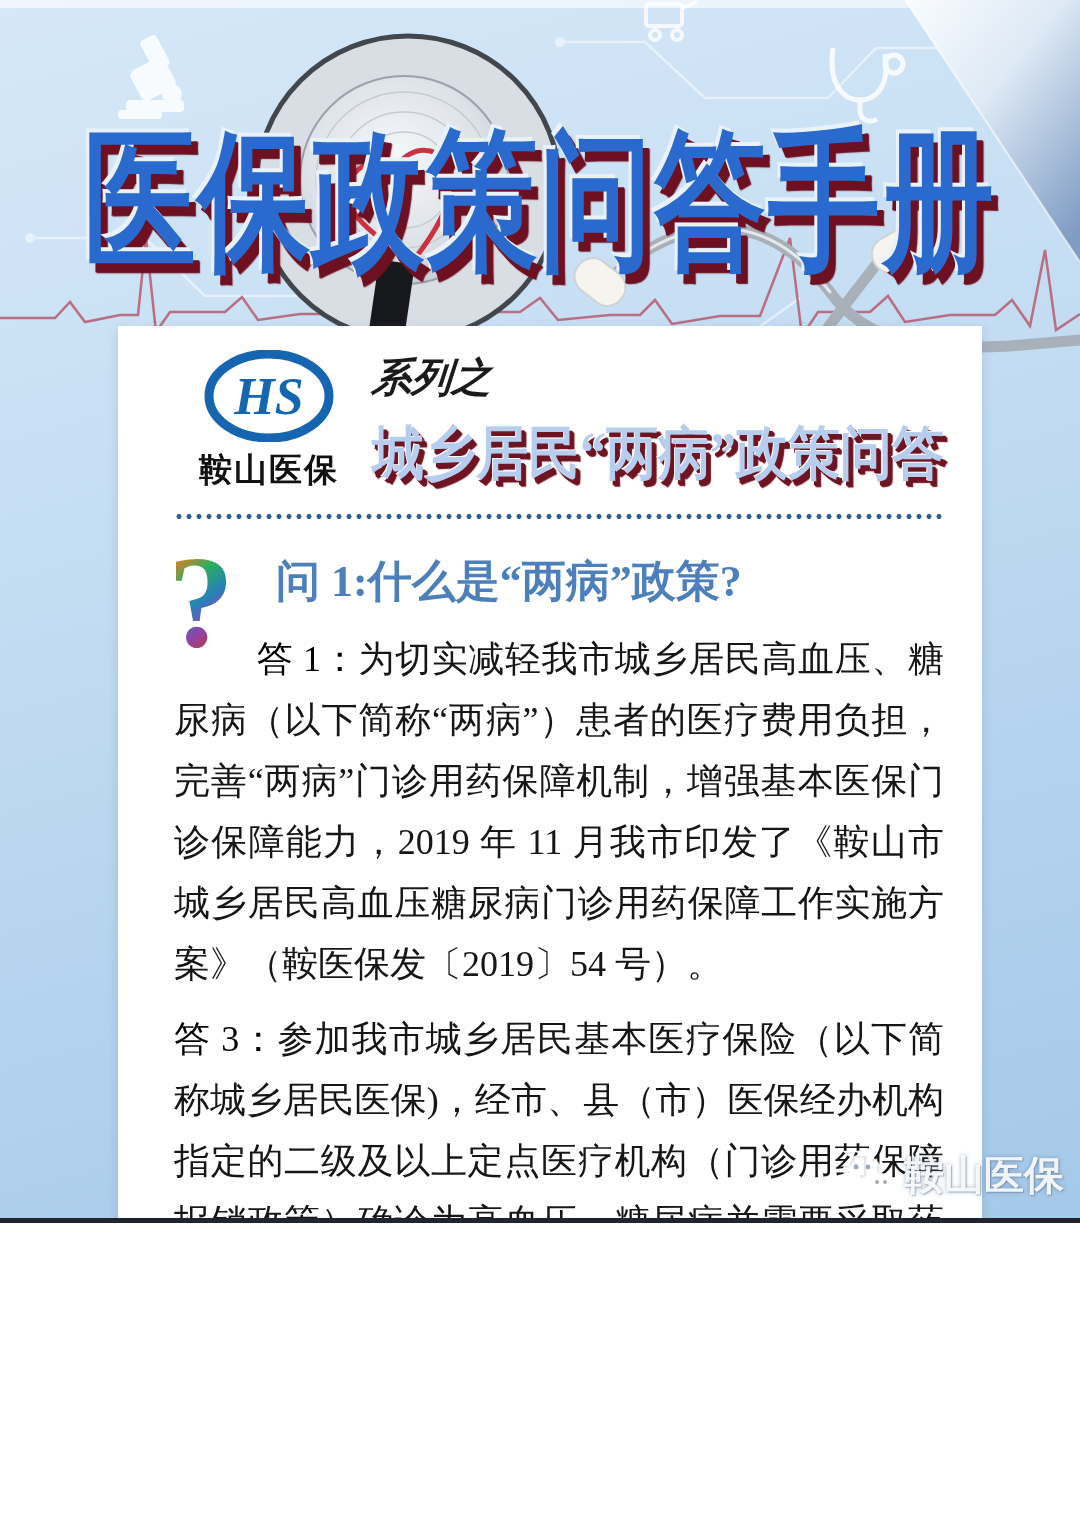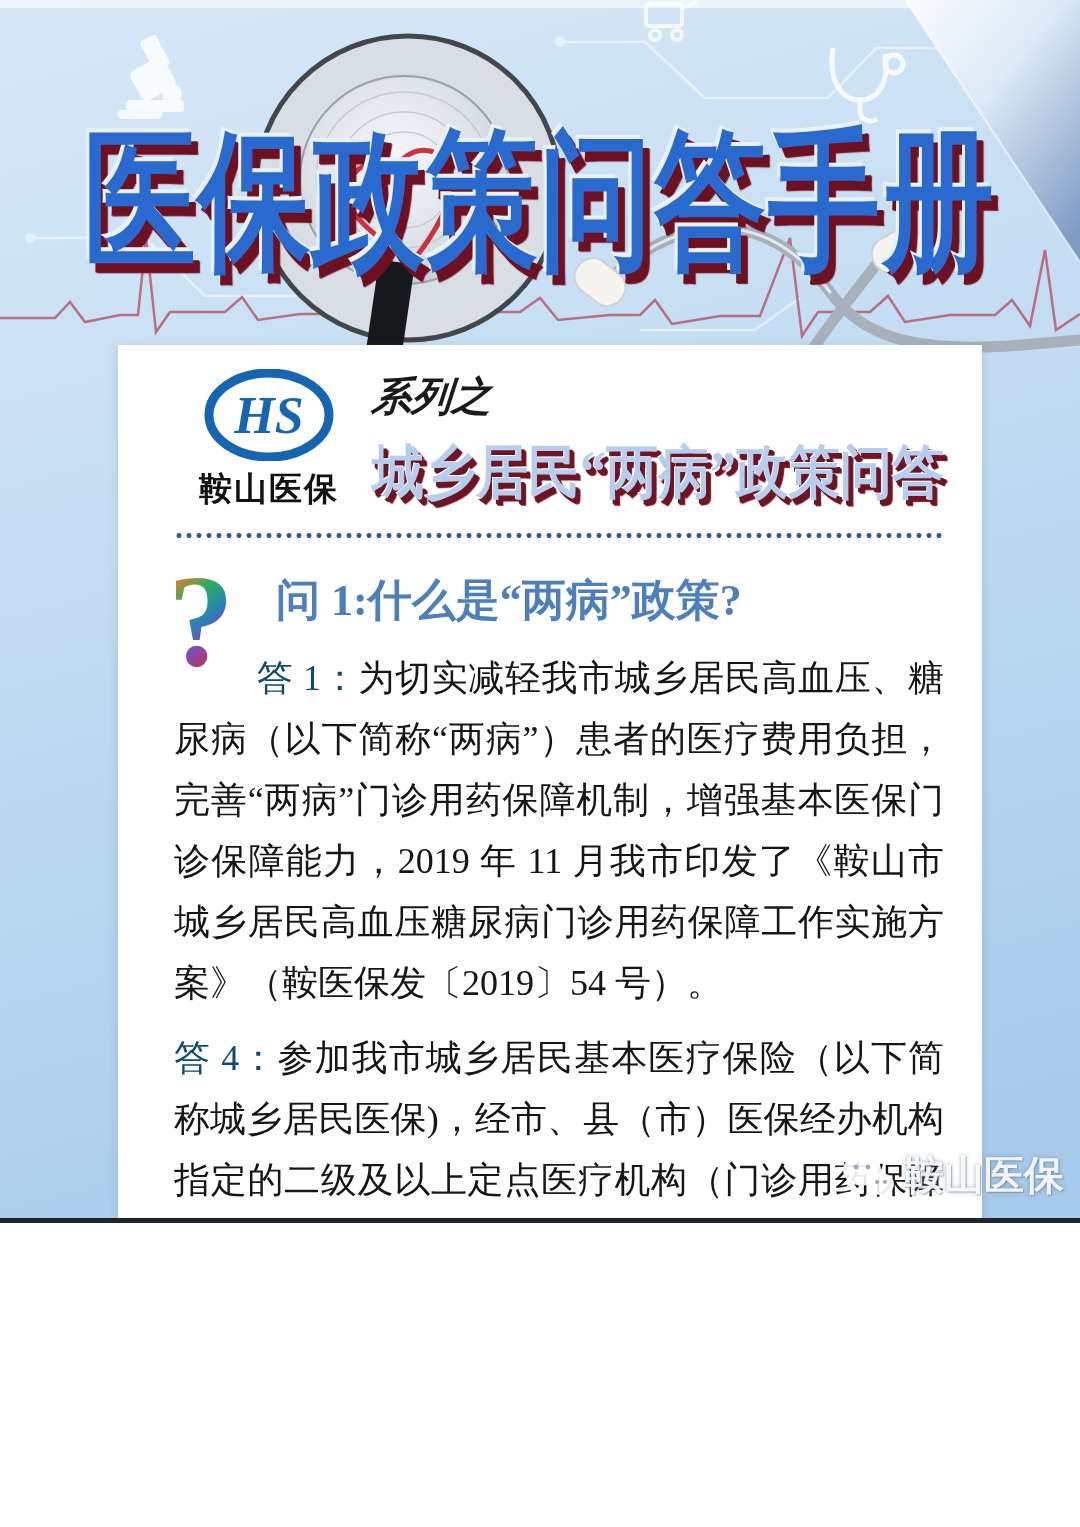--- a/index.html
+++ b/index.html
@@ -8,21 +8,21 @@
   .poster{position:relative;width:1080px;height:1223px;overflow:hidden;
           background:linear-gradient(165deg,#d6e8f8 0%,#c6def3 35%,#b3d2ee 70%,#a5c9e9 100%);}
   .top-strip{position:absolute;top:0;left:0;width:100%;height:8px;
              background:rgba(255,255,255,.6);z-index:1;}
   .header-art{position:absolute;top:0;left:0;z-index:1;}
   .curl-art{position:absolute;top:0;right:0;z-index:3;}
   .main-title{position:absolute;top:100px;left:0;width:100%;margin:0;text-align:center;
               font-size:112px;font-weight:900;letter-spacing:2px;color:#2a6ace;z-index:2;
               transform:scaleY(1.35);transform-origin:center top;
               text-shadow:-3px -3px 0 #e9f2fb,6px 7px 0 #6d1021,7px 8px 1px #6d1021;}
-  .card{position:absolute;left:118px;top:345px;width:864px;height:1177px;background:#ffffff;
+  .card{position:absolute;left:118px;top:326px;width:864px;height:1177px;background:#ffffff;
         z-index:4;box-shadow:0 3px 10px rgba(60,90,130,.18);box-sizing:border-box;
         padding:24px 38px 0 56px;}
   .card-head{display:flex;align-items:flex-start;}
   .logo{width:190px;flex:0 0 auto;text-align:center;}
   .logo-caption{font-size:33px;color:#111;letter-spacing:2px;margin-top:2px;
                 font-family:"Liberation Sans","DejaVu Sans",sans-serif;font-weight:600;}
   .series{flex:1;padding-left:8px;}
   .series-label{font-size:40px;color:#1a1a1a;font-style:italic;font-weight:600;
                 transform:skewX(-4deg);transform-origin:left;}
   .series-title{margin-top:10px;font-size:52px;font-weight:900;white-space:nowrap;
@@ -34,21 +34,21 @@
   .q1-section{position:relative;margin-top:26px;}
   .qmark{position:absolute;left:-6px;top:-10px;font-size:132px;line-height:1;font-weight:900;
          background:linear-gradient(145deg,#c0392b 0%,#e67e22 16%,#27ae60 33%,#2980b9 50%,#8e44ad 66%,#c0392b 82%,#16a085 100%);
          -webkit-background-clip:text;background-clip:text;color:transparent;}
   .q-heading{margin:0;font-size:44px;font-weight:600;color:#4d80bb;line-height:1.38;}
   .q1-section .q-heading{margin-left:102px;padding-top:6px;font-family:Liberation Serif, serif;}
   .answer{margin:0;font-size:36px;line-height:61px;color:#161616;text-align:justify;
           text-justify:inter-ideograph;}
   .answer.indent{text-indent:2.3em;margin-top:16px;}
   .answer.noindent{margin-top:14px;}
-  .a-label{color:#0c4a6e;}
+  .a-label{color:#000000;}
   .q2-heading{margin:28px 0 0 0;}
   .arrow-row{display:flex;justify-content:space-between;align-items:flex-start;
              width:760px;margin:44px auto 0 auto;}
   .arrow{width:28px;height:52px;background:#bcd4ef;
          clip-path:polygon(32% 0,68% 0,68% 50%,100% 50%,50% 100%,0 50%,32% 50%);}
   .arrow:nth-child(3n){height:44px;margin-top:5px;}
   .arrow:nth-child(4n+1){height:57px;width:30px;}
   .arrow:nth-child(5n+2){height:48px;margin-top:3px;}
   .watermark{position:absolute;right:16px;bottom:20px;z-index:6;display:flex;align-items:center;
              gap:8px;color:rgba(255,255,255,.9);font-size:40px;font-weight:700;
@@ -157,21 +157,21 @@
     </div>
 
     <div class="dotted-divider"></div>
 
     <div class="q1-section">
       <span class="qmark">?</span>
       <h2 class="q-heading">问 1:什么是“两病”政策?</h2>
       <p class="answer indent"><span class="a-label">答 1：</span><span>为切实减轻我市城乡居民高血压、糖尿病（以下简称“两病”）患者的医疗费用负担，完善“两病”门诊用药保障机制，增强基本医保门诊保障能力，2019 年 11 月我市印发了《鞍山市城乡居民高血压糖尿病门诊用药保障工作实施方案》（鞍医保发〔2019〕54 号）。</span></p>
     </div>
 
-    <p class="answer noindent"><span class="a-label">答 4：</span><span>参加我市城乡居民基本医疗保险（以下简称城乡居民医保)，经市、县（市）医保经办机构指定的二级及以上定点医疗机构（门诊用药保障报销政策）确诊为高血压、糖尿病并需要采取药物治疗的“两病”患者。</span></p>
+    <p class="answer noindent"><span class="a-label">答 3：</span><span>参加我市城乡居民基本医疗保险（以下简称城乡居民医保)，经市、县（市）医保经办机构指定的二级及以上定点医疗机构（门诊用药保障报销政策）确诊为高血压、糖尿病并需要采取药物治疗的“两病”患者。</span></p>
 
     <div class="arrow-row">
         <span class="arrow"></span>
         <span class="arrow"></span>
         <span class="arrow"></span>
         <span class="arrow"></span>
         <span class="arrow"></span>
         <span class="arrow"></span>
         <span class="arrow"></span>
         <span class="arrow"></span>

